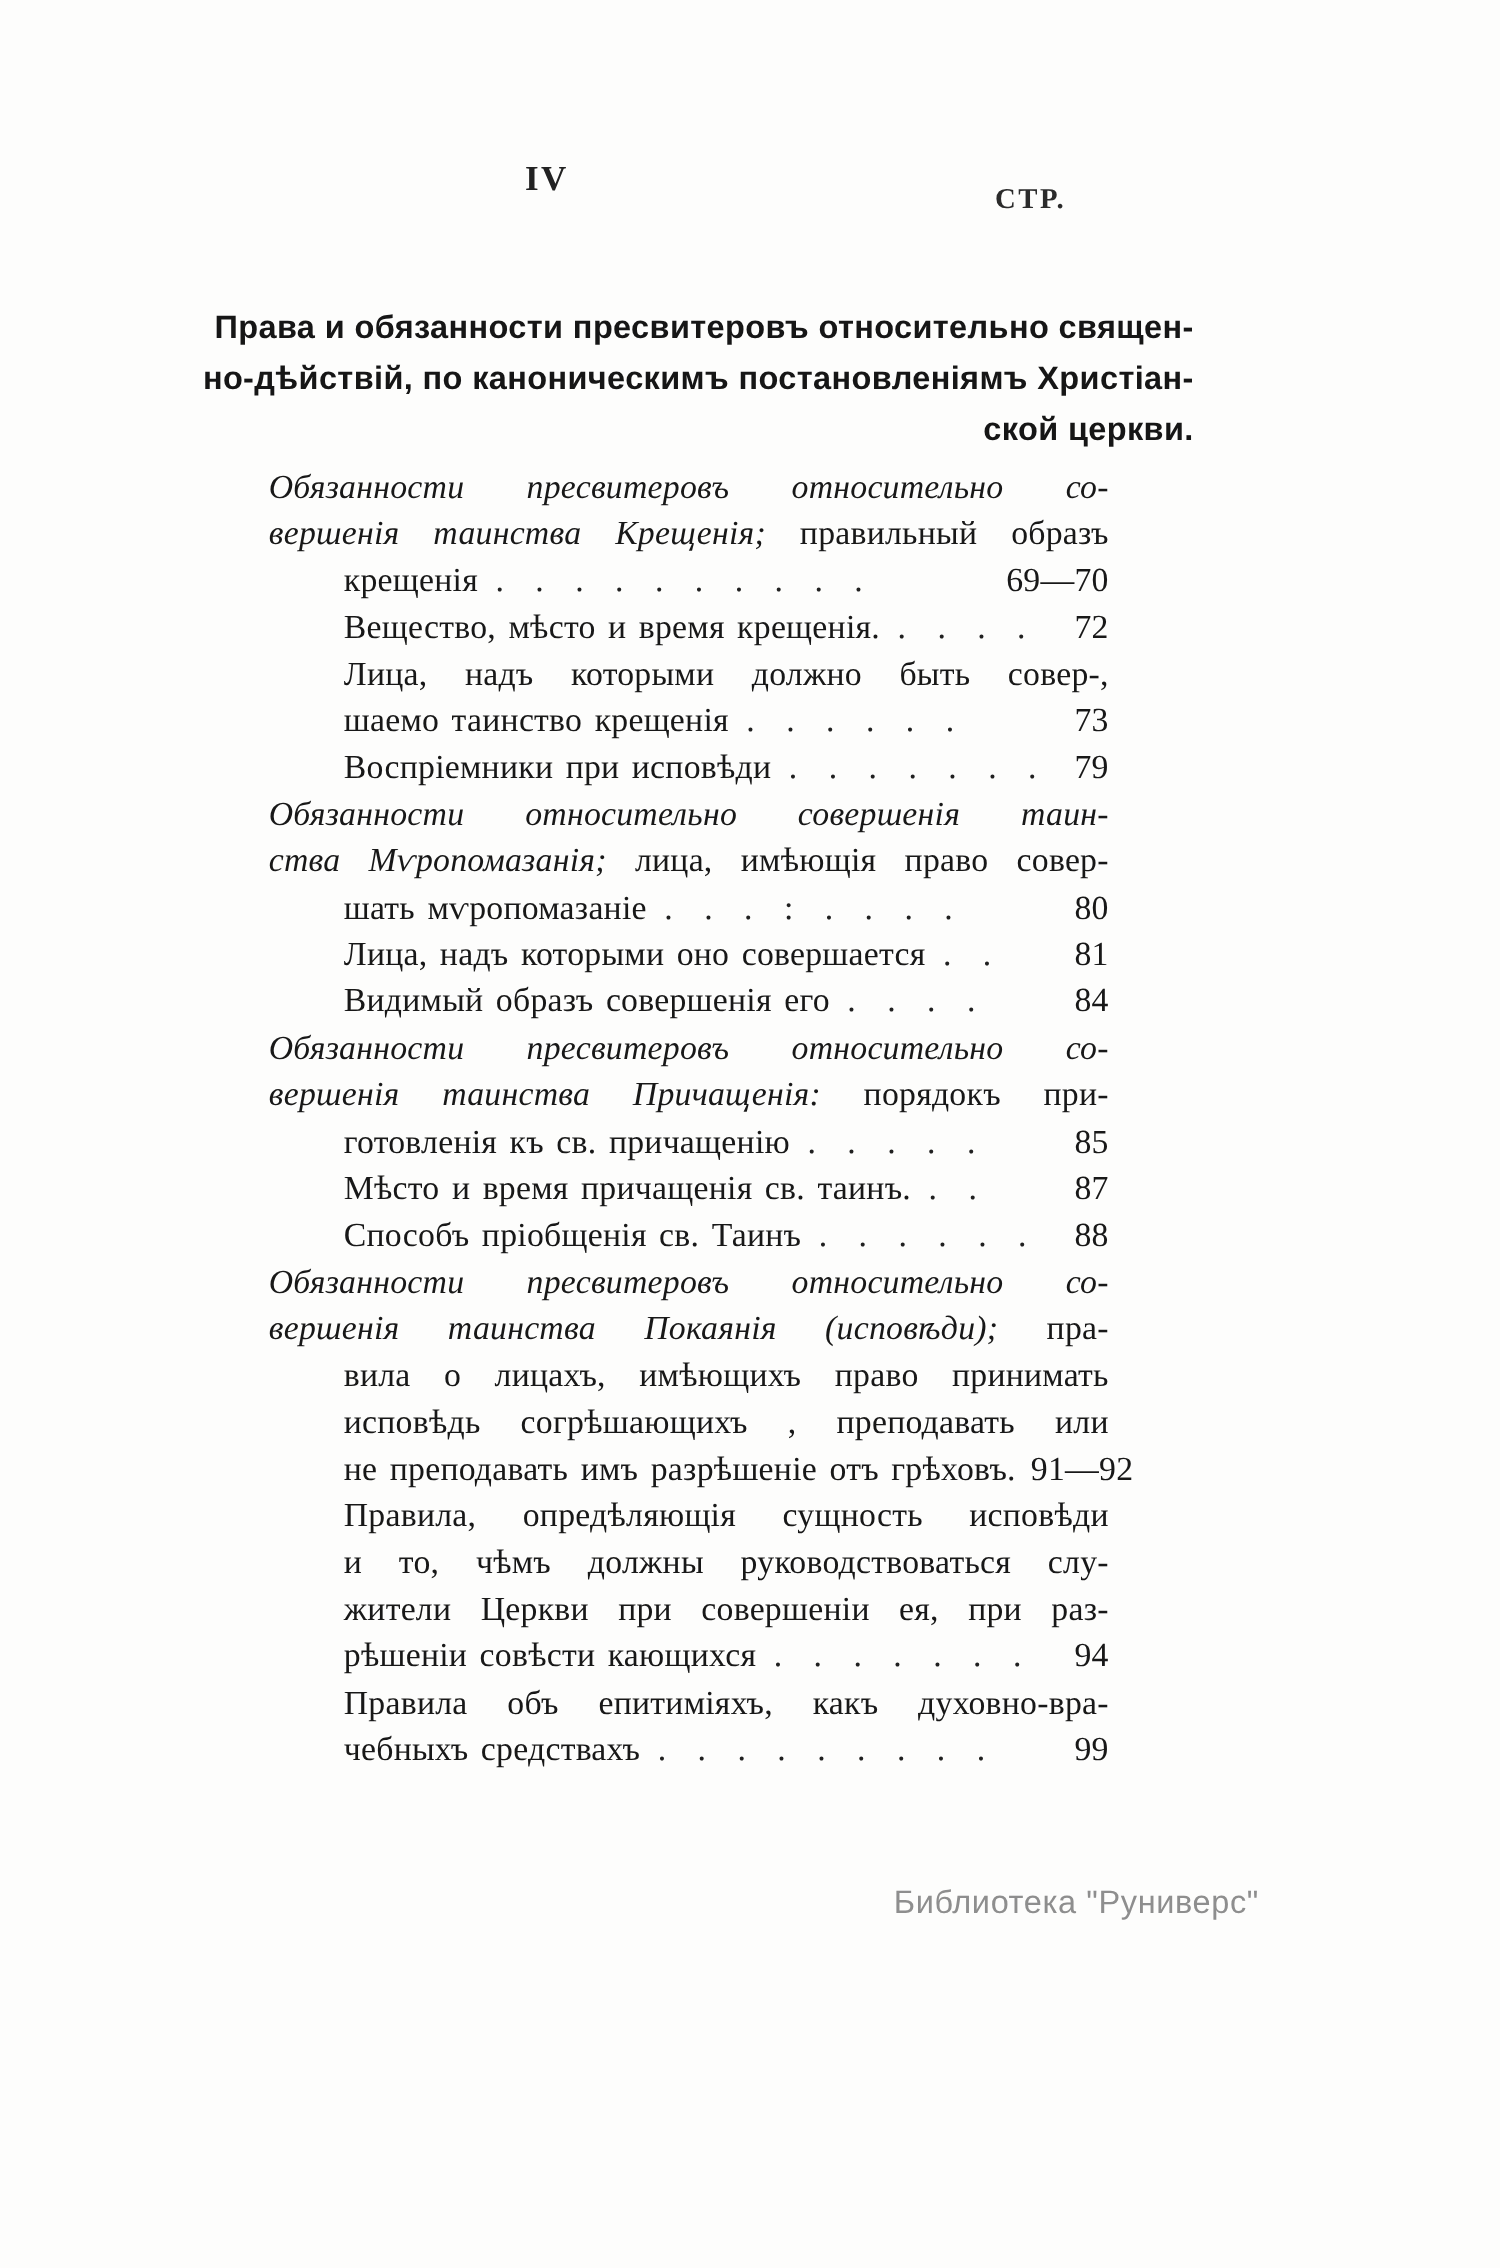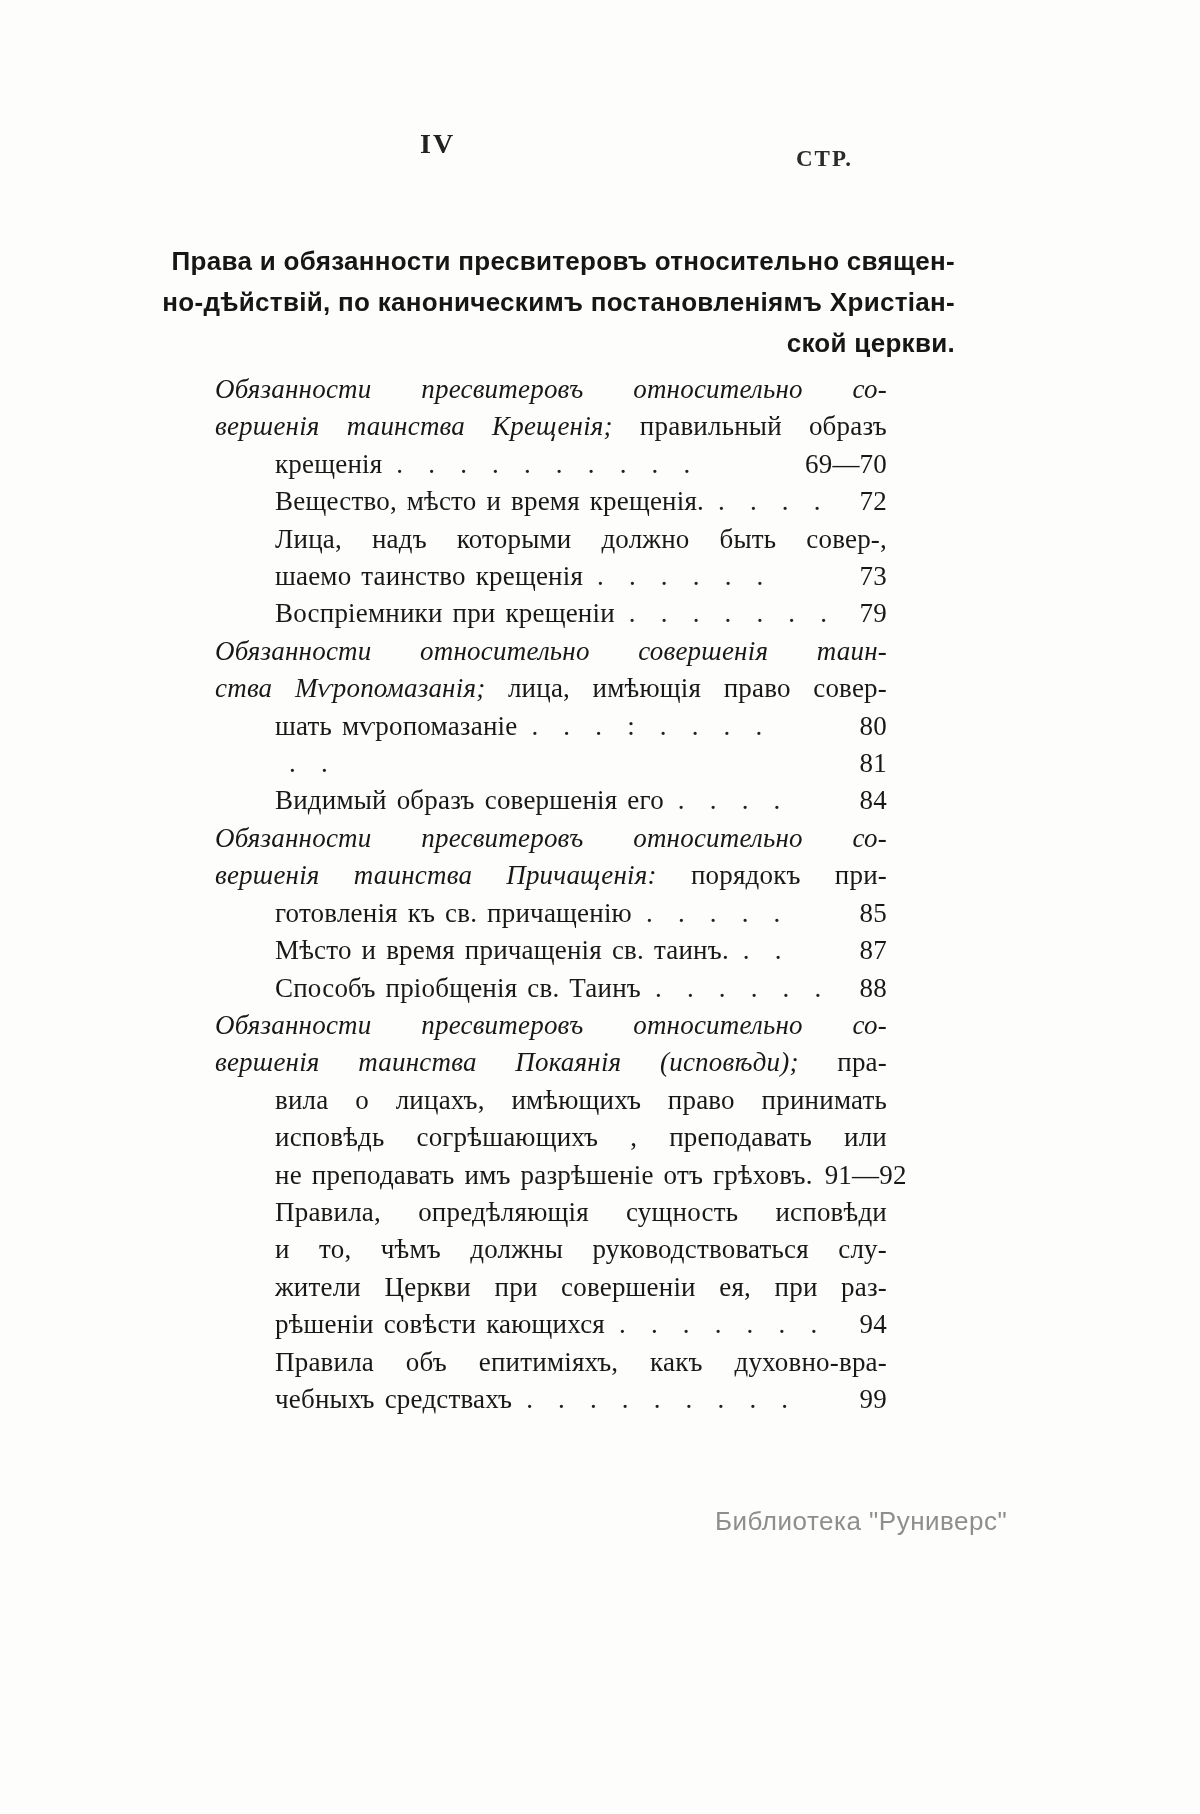--- a/index.html
+++ b/index.html
@@ -93,32 +93,33 @@
         <span class="leader">. . . .</span>
         <span class="pageno">72</span>
       </div>
       <div class="line indent1 fill"><span class="text"><span class="up">Лица, надъ которыми должно быть совер-,</span></span></div>
       <div class="line indent1 has-page">
         <span class="text"><span class="up">шаемо таинство крещенія</span></span>
         <span class="leader">. . . . . .</span>
         <span class="pageno">73</span>
       </div>
       <div class="line indent1 has-page">
-        <span class="text"><span class="up">Воспріемники при крещеніи</span></span>
+        <span class="text"><span class="up">Воспріемники при исповѣди</span></span>
         <span class="leader">. . . . . . .</span>
         <span class="pageno">79</span>
       </div>
       <div class="line indent0 fill"><span class="text"><span class="it">Обязанности относительно совершенія таин-</span></span></div>
       <div class="line indent0 fill"><span class="text"><span class="it">ства Мѵропомазанія;</span><span class="up"> лица, имѣющія право совер-</span></span></div>
       <div class="line indent1 has-page">
         <span class="text"><span class="up">шать мѵропомазаніе</span></span>
         <span class="leader">. . . : . . . .</span>
         <span class="pageno">80</span>
       </div>
       <div class="line indent1 has-page">
+        <span class="text"><span class="up">Лица, надъ которыми оно совершается</span></span>
         <span class="leader">. .</span>
         <span class="pageno">81</span>
       </div>
       <div class="line indent1 has-page">
         <span class="text"><span class="up">Видимый образъ совершенія его</span></span>
         <span class="leader">. . . .</span>
         <span class="pageno">84</span>
       </div>
       <div class="line indent0 fill"><span class="text"><span class="it">Обязанности пресвитеровъ относительно со-</span></span></div>
       <div class="line indent0 fill"><span class="text"><span class="it">вершенія таинства Причащенія:</span><span class="up"> порядокъ при-</span></span></div>

